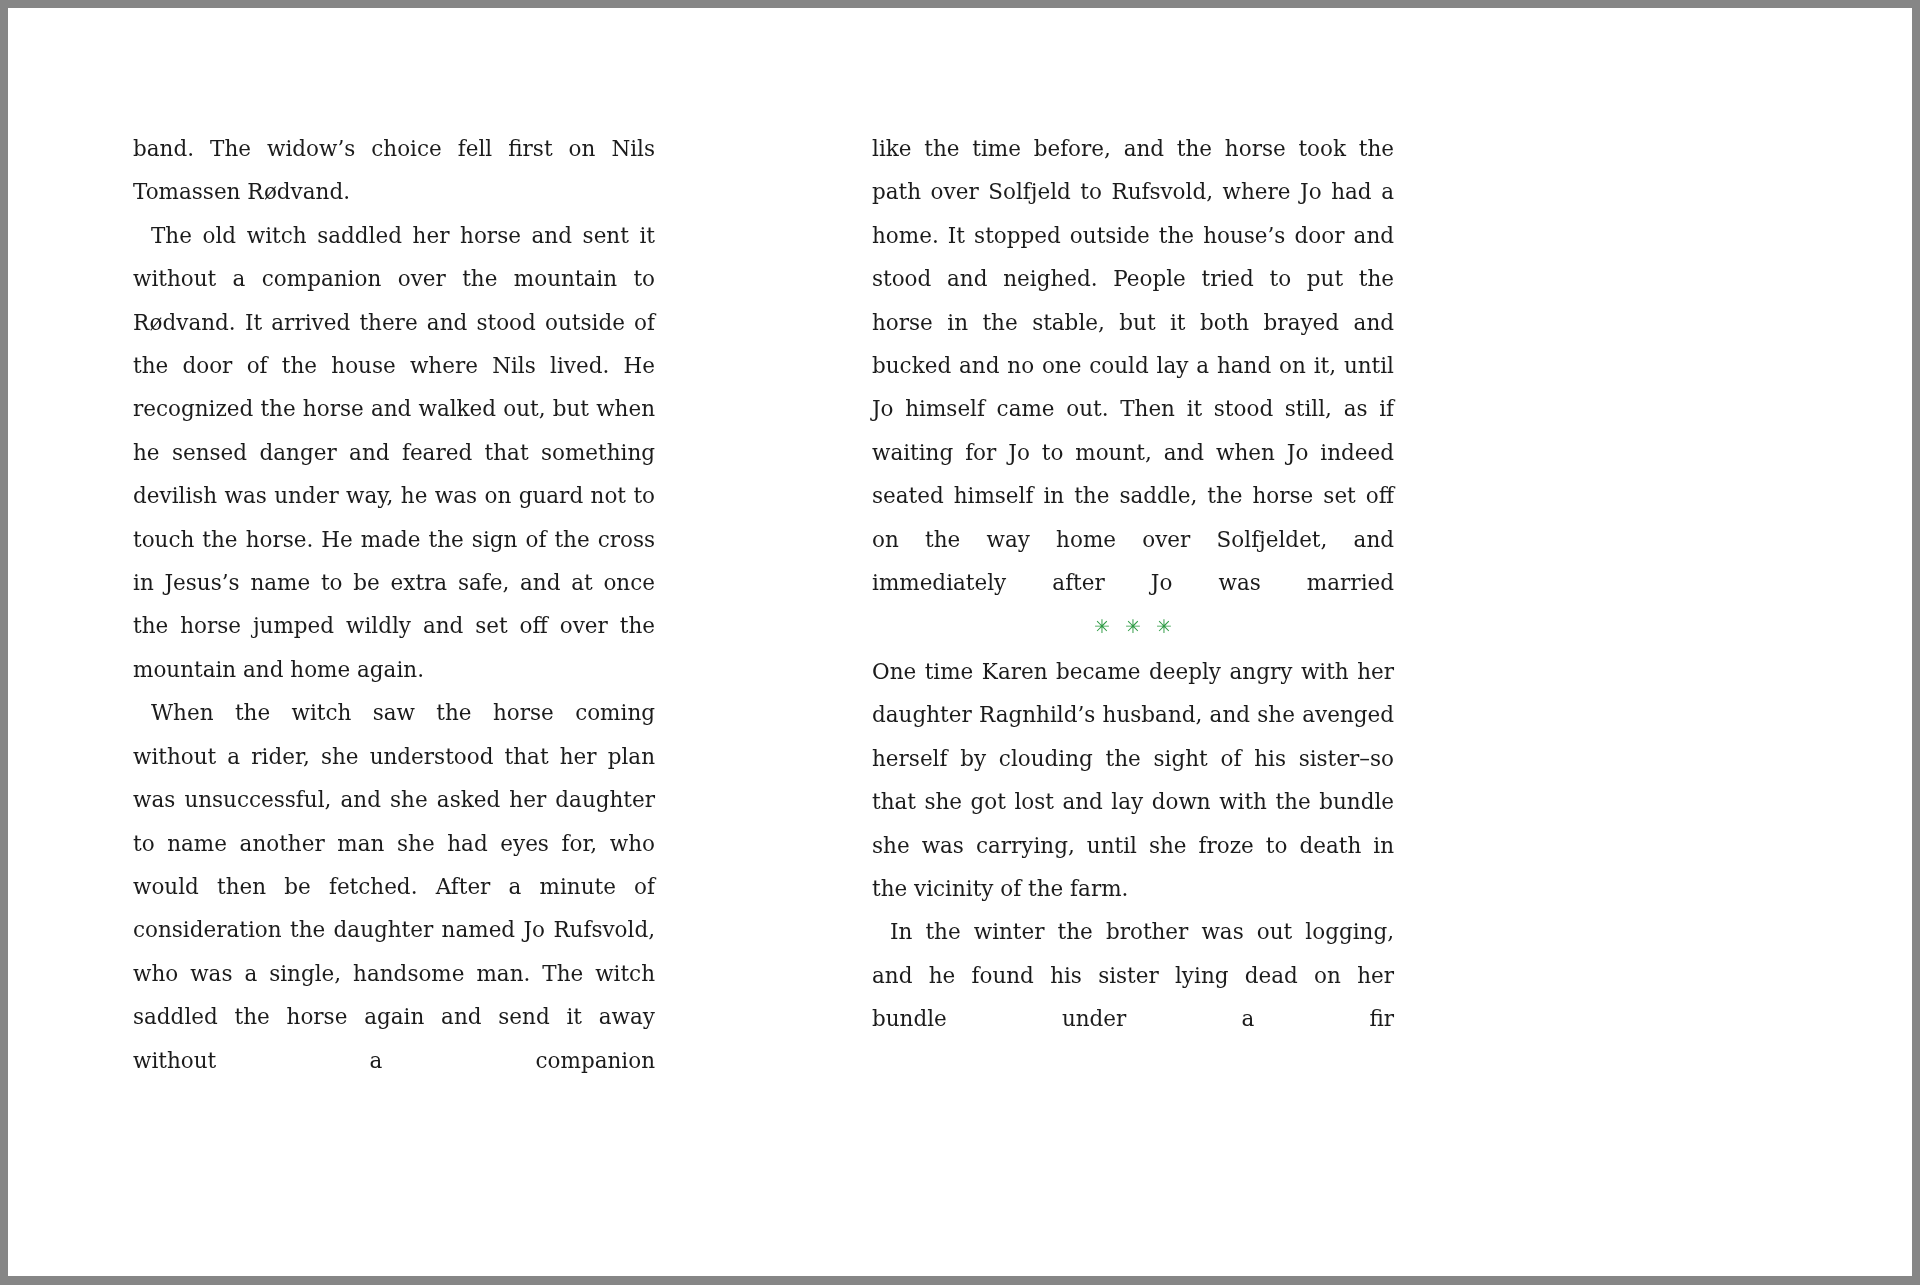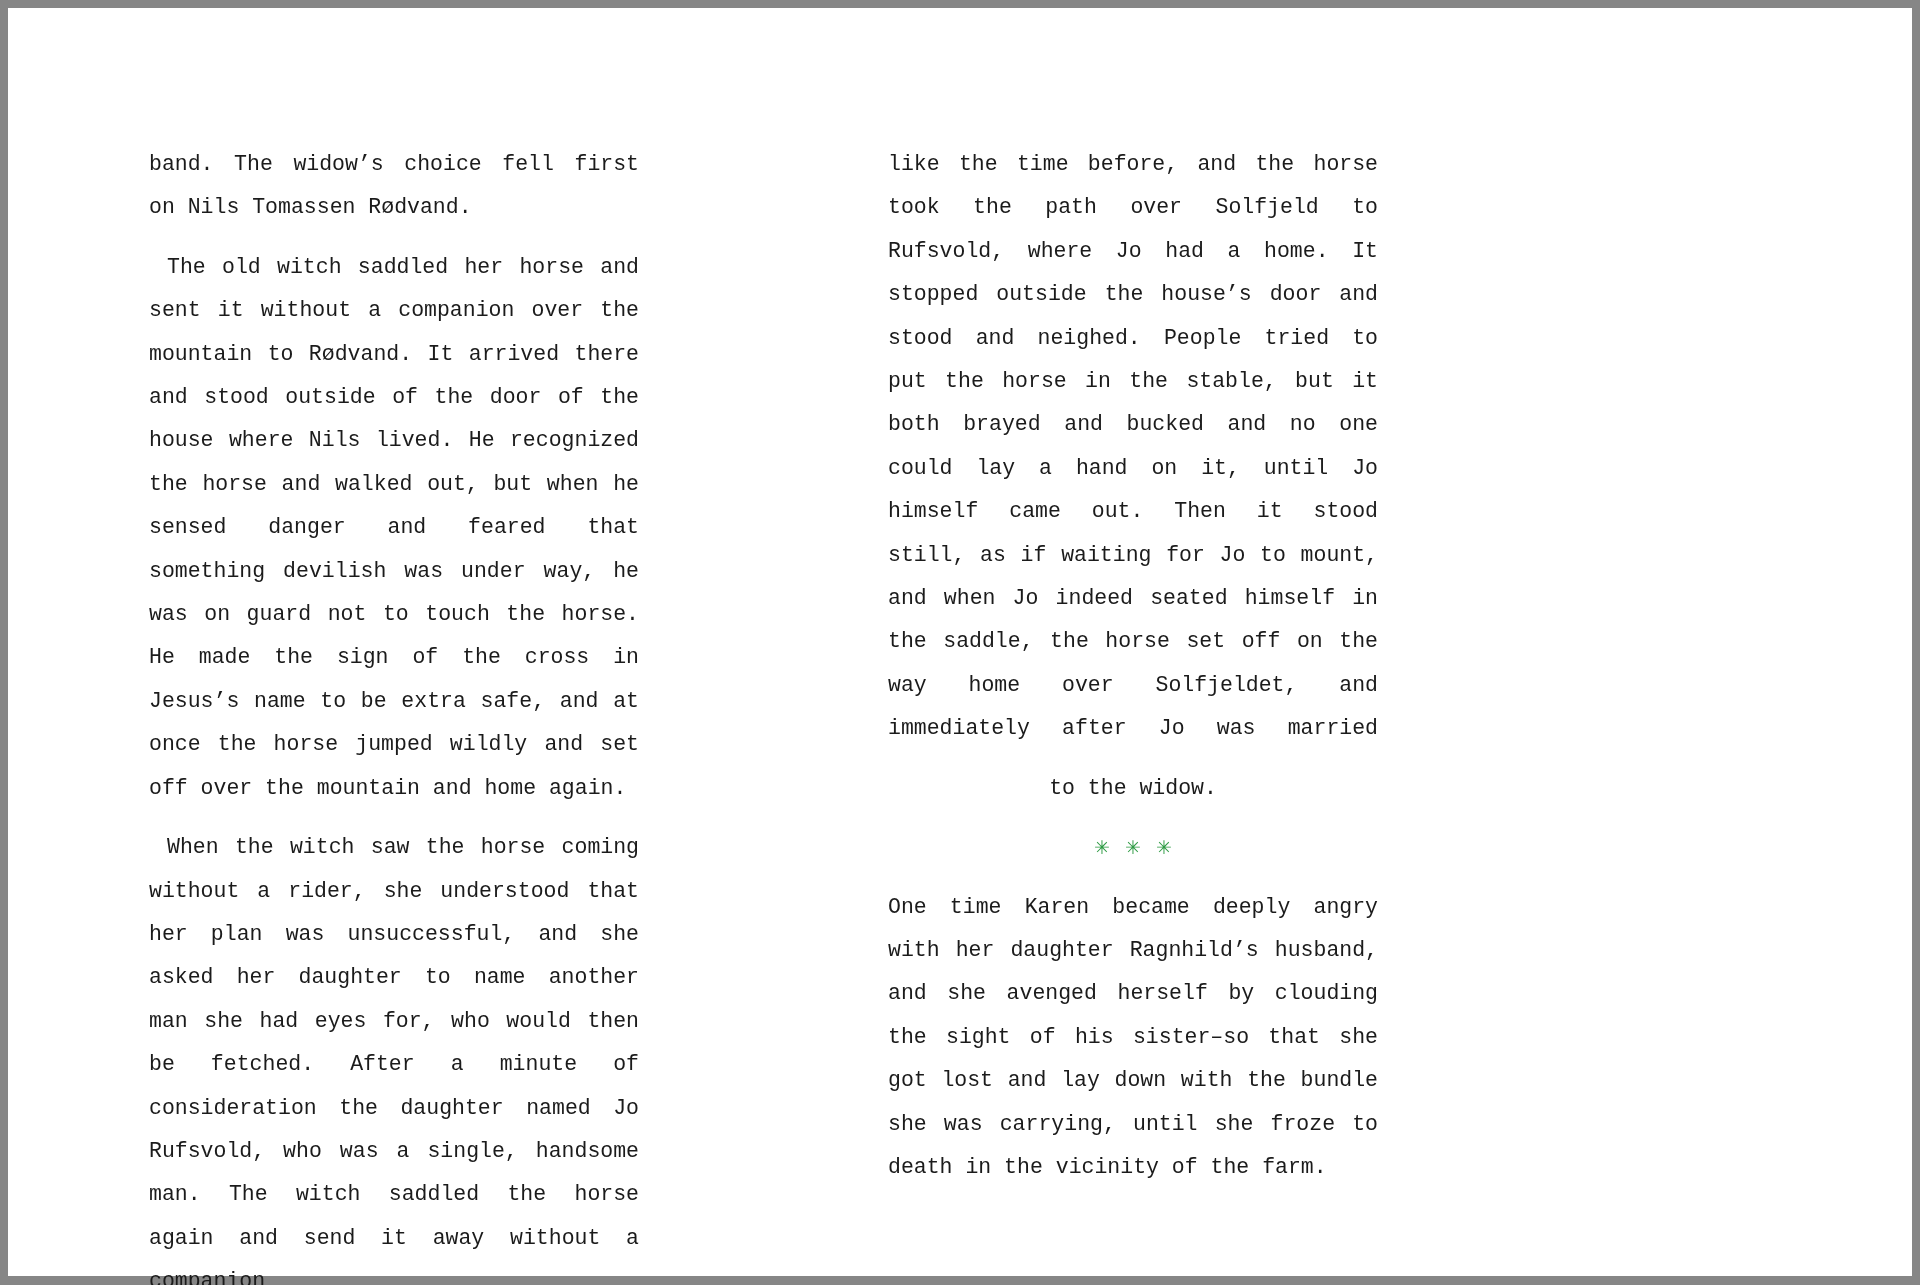--- a/index.html
+++ b/index.html
@@ -29,23 +29,22 @@
     font-size: 21.5px;
     line-height: 43.4px;
     color: #1b1b1b;
     text-align: justify;
     hyphens: auto;
     -webkit-hyphens: auto;
   }
   .col-left  { left: 125px; }
   .col-right { left: 864px; }
   .column p {
-    margin: 16px;
+    margin: 0;
     padding: 0;
-    font-family: Liberation Mono, monospace;
   }
   .indent {
     text-indent: 18px;
   }
   .justify-last {
     text-align-last: justify;
   }
   .center-line {
     text-align: center;
     text-align-last: center;
@@ -66,18 +65,18 @@
 <div class="sheet">
 
   <div class="column col-left">
     <p>band. The widow’s choice fell first on Nils Tomassen Rødvand.</p>
     <p class="indent">The old witch saddled her horse and sent it without a companion over the mountain to Rødvand. It arrived there and stood outside of the door of the house where Nils lived. He recognized the horse and walked out, but when he sensed danger and feared that something devilish was under way, he was on guard not to touch the horse. He made the sign of the cross in Jesus’s name to be extra safe, and at once the horse jumped wildly and set off over the mountain and home again.</p>
     <p class="indent justify-last">When the witch saw the horse coming without a rider, she understood that her plan was unsuccessful, and she asked her daughter to name another man she had eyes for, who would then be fetched. After a minute of consideration the daughter named Jo Rufsvold, who was a single, handsome man. The witch saddled the horse again and send it away without a companion</p>
   </div>
 
   <div class="column col-right">
     <p class="justify-last">like the time before, and the horse took the path over Solfjeld to Rufsvold, where Jo had a home. It stopped outside the house’s door and stood and neighed. People tried to put the horse in the stable, but it both brayed and bucked and no one could lay a hand on it, until Jo himself came out. Then it stood still, as if waiting for Jo to mount, and when Jo indeed seated himself in the saddle, the horse set off on the way home over Solfjeldet, and immediately after Jo was married</p>
-    <p class="center-line">to the widow.</p>
     <div class="separator" style="color: rgb(46, 155, 68);">✳ ✳ ✳</div>
     <p>One time Karen became deeply angry with her daughter Ragnhild’s husband, and she avenged herself by clouding the sight of his sister–so that she got lost and lay down with the bundle she was carrying, until she froze to death in the vicinity of the farm.</p>
+    <p class="indent justify-last">In the winter the brother was out logging, and he found his sister lying dead on her bundle under a fir</p>
   </div>
 
 </div>
 
 </body></html>

